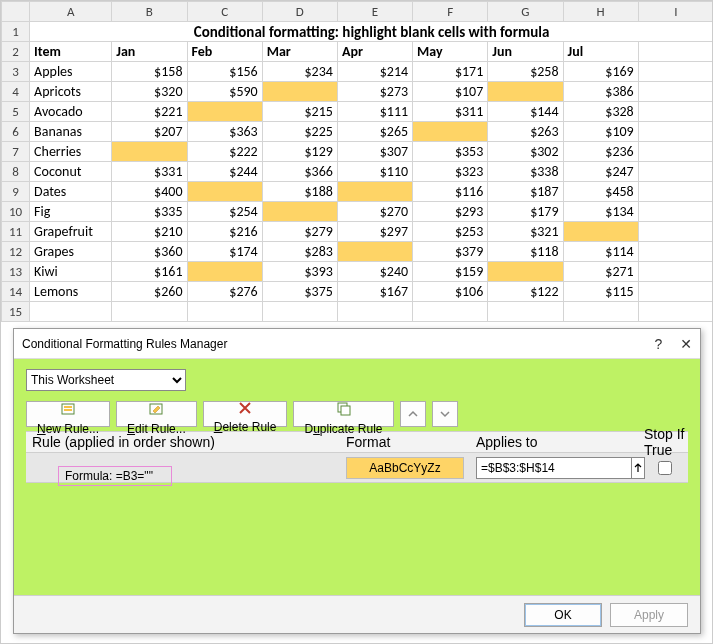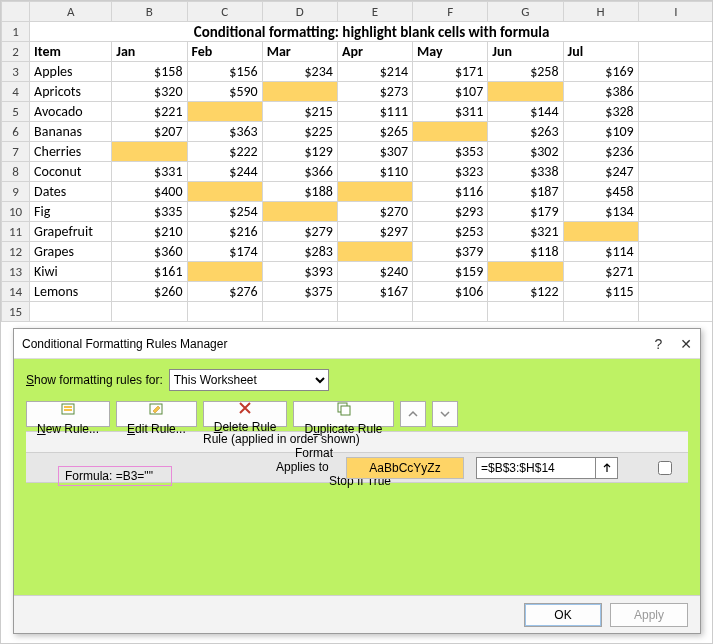--- a/index.html
+++ b/index.html
@@ -103,27 +103,26 @@
   }
   .tbtn .ic { display:inline-flex; width:14px; height:14px; align-items:center; justify-content:center; }
   .tbtn.disabled { color:#777; }
   .sqbtn { width:26px; justify-content:center; padding:0; color:#777; }
 
   svg { display:block; }
 
   .rules-head {
     display:flex; align-items:center;
     height:22px;
-    font-size:12px;
+    font-size:14px;
     color:#000;
     border-top:1px solid #cfcfcf;
     border-bottom:1px solid #cfcfcf;
     background:#f3f3f3;
     padding-left:6px;
-    flex-direction:column;
   }
   .col-rule { width: 314px; }
   .col-format { width: 130px; }
   .col-applies { width: 168px; }
   .col-stop { flex:1; text-align:left; }
 
   .rule-row {
     display:flex; align-items:center;
     height: 30px;
     background:#e7e7e7;
@@ -143,21 +142,21 @@
   }
   .format-sample {
     width:118px; height:22px;
     background:#fed466;
     border:1px solid #bdbdbd;
     text-align:center;
     line-height:20px;
     font-size:12px;
   }
   .applies-input {
-    width:120px; height:22px;
+    width:156px; height:22px;
     border:1px solid #888;
     background:#fff;
     font: inherit;
     padding: 0 4px;
   }
   .range-pick {
     width:22px; height:22px;
     border:1px solid #888; border-left:none;
     background:#fff;
     display:inline-flex; align-items:center; justify-content:center;
@@ -401,21 +400,20 @@
 <div class="dialog">
   <div class="dlg-titlebar">
     <span class="dlg-title">Conditional Formatting Rules Manager</span>
     <span class="icons">
       <span>?</span>
       <span>✕</span>
     </span>
   </div>
   <div class="dlg-body">
     <div class="row">
-      <span class="label"><span class="underline">S</span><span>how formatting rules for:</span></span>
       <select class="combo">
         <option>This Worksheet</option>
       </select>
     </div>
     <div class="toolbar">
       <button class="tbtn">
         <span class="ic">
           <svg width="14" height="14">
               <rect x="1" y="2" width="12" height="10" fill="none" stroke="#5b8a3c"></rect>
               <rect x="3" y="4" width="8" height="2" fill="#f6c245"></rect>

